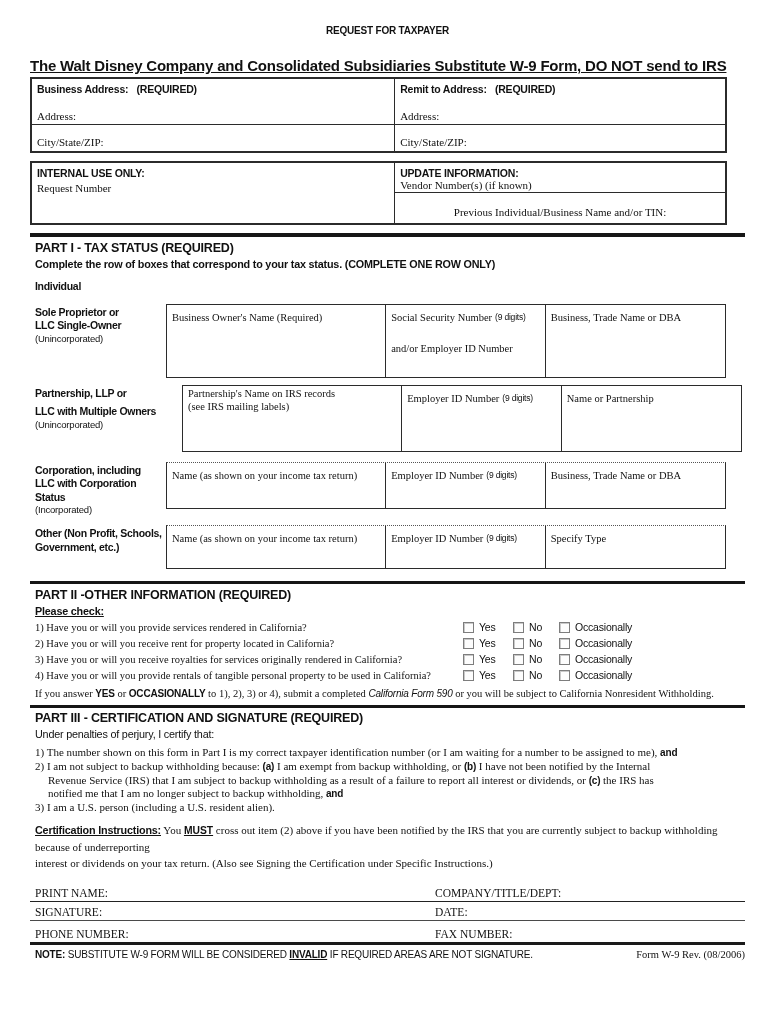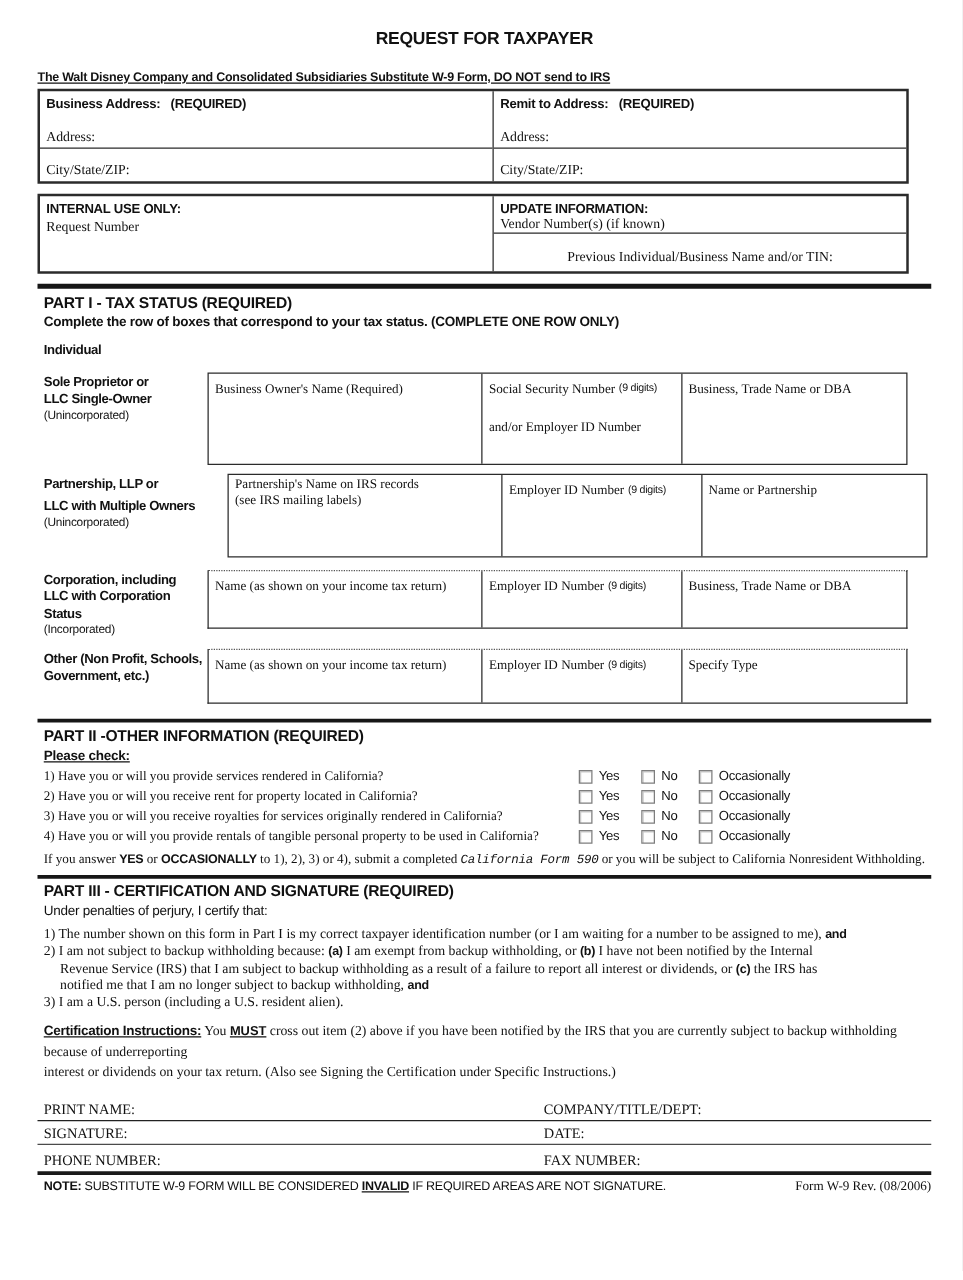--- a/index.html
+++ b/index.html
@@ -11,23 +11,23 @@
     background:#ffffff;
     color:#111;
     font-family:"Liberation Serif", serif;
     padding:22px 25px 0 30px;
     overflow:hidden;
   }
   .sans { font-family:"Liberation Sans", sans-serif; }
 
   
   .title { text-align:center; font-family:"Liberation Sans",sans-serif; font-weight:bold;
-           font-size:14px; line-height:17px; letter-spacing:-0.2px; }
+           font-size:10px; line-height:17px; letter-spacing:-0.2px; }
   .subtitle { margin-top:18px; font-family:"Liberation Sans",sans-serif; font-weight:bold;
-              font-size:10px; letter-spacing:-0.2px; text-decoration:underline; }
+              font-size:15px; letter-spacing:-0.2px; text-decoration:underline; }
 
   
   .formbox { width:697px; border:2px solid #2b2b2b; display:flex; margin-top:3px; }
   .col { display:flex; flex-direction:column; }
   .col-l { width:52.4%; border-right:1.5px solid #2b2b2b; }
   .col-r { width:47.6%; }
   .bx-head { font-family:"Liberation Sans",sans-serif; font-weight:bold; font-size:10.5px;
              letter-spacing:-0.2px; padding:4px 5px 0 5px; white-space:pre-wrap; }
   .ser-lbl { font-size:11px; padding:0 5px; }
   .addrbox { height:76px; }
@@ -74,21 +74,21 @@
   .q-row { display:flex; align-items:center; height:16px; margin-left:5px; }
   .q-text { width:428px; font-size:10.5px; }
   .opts { display:flex; align-items:center; }
   .opt { display:flex; align-items:center; }
   .opt-yes { width:50px; } .opt-no { width:46px; } .opt-occ { width:118px; }
   .cb { width:11px; height:11px; background:#fdfdfd; border:1px solid #7d7d7d;
         box-shadow:inset 1px 1px 0 #c9c9c9; display:inline-block; flex:none; }
   .cbl { font-family:"Liberation Sans",sans-serif; font-size:10.5px; margin-left:5px; letter-spacing:-0.2px; }
   .p2-footer { margin:5px 0 0 5px; font-size:10.5px; }
   .bseg { font-family:"Liberation Sans",sans-serif; font-weight:bold; font-size:10px; letter-spacing:-0.2px; }
-  .iseg { font-family:Liberation Mono, monospace; font-style:italic; font-size:10px; letter-spacing:-0.2px; }
+  .iseg { font-family:Liberation Sans, sans-serif; font-style:italic; font-size:10px; letter-spacing:-0.2px; }
   .rule-p2 { margin-top:6px; }
 
   
   .p3-intro { font-family:"Liberation Sans",sans-serif; font-size:10.8px; letter-spacing:-0.2px; margin:3px 0 0 5px; }
   .p3-items { margin:6px 0 0 5px; font-size:11px; }
   .p3-line { line-height:13.8px; }
   .p3-indent { padding-left:13px; }
   .binline { font-family:"Liberation Sans",sans-serif; font-weight:bold; font-size:10px; letter-spacing:-0.2px; }
   .cert { margin:7px 0 0 5px; font-size:11px; line-height:16px; }
   .cert-label { font-family:"Liberation Sans",sans-serif; font-weight:bold; font-size:10.8px;

